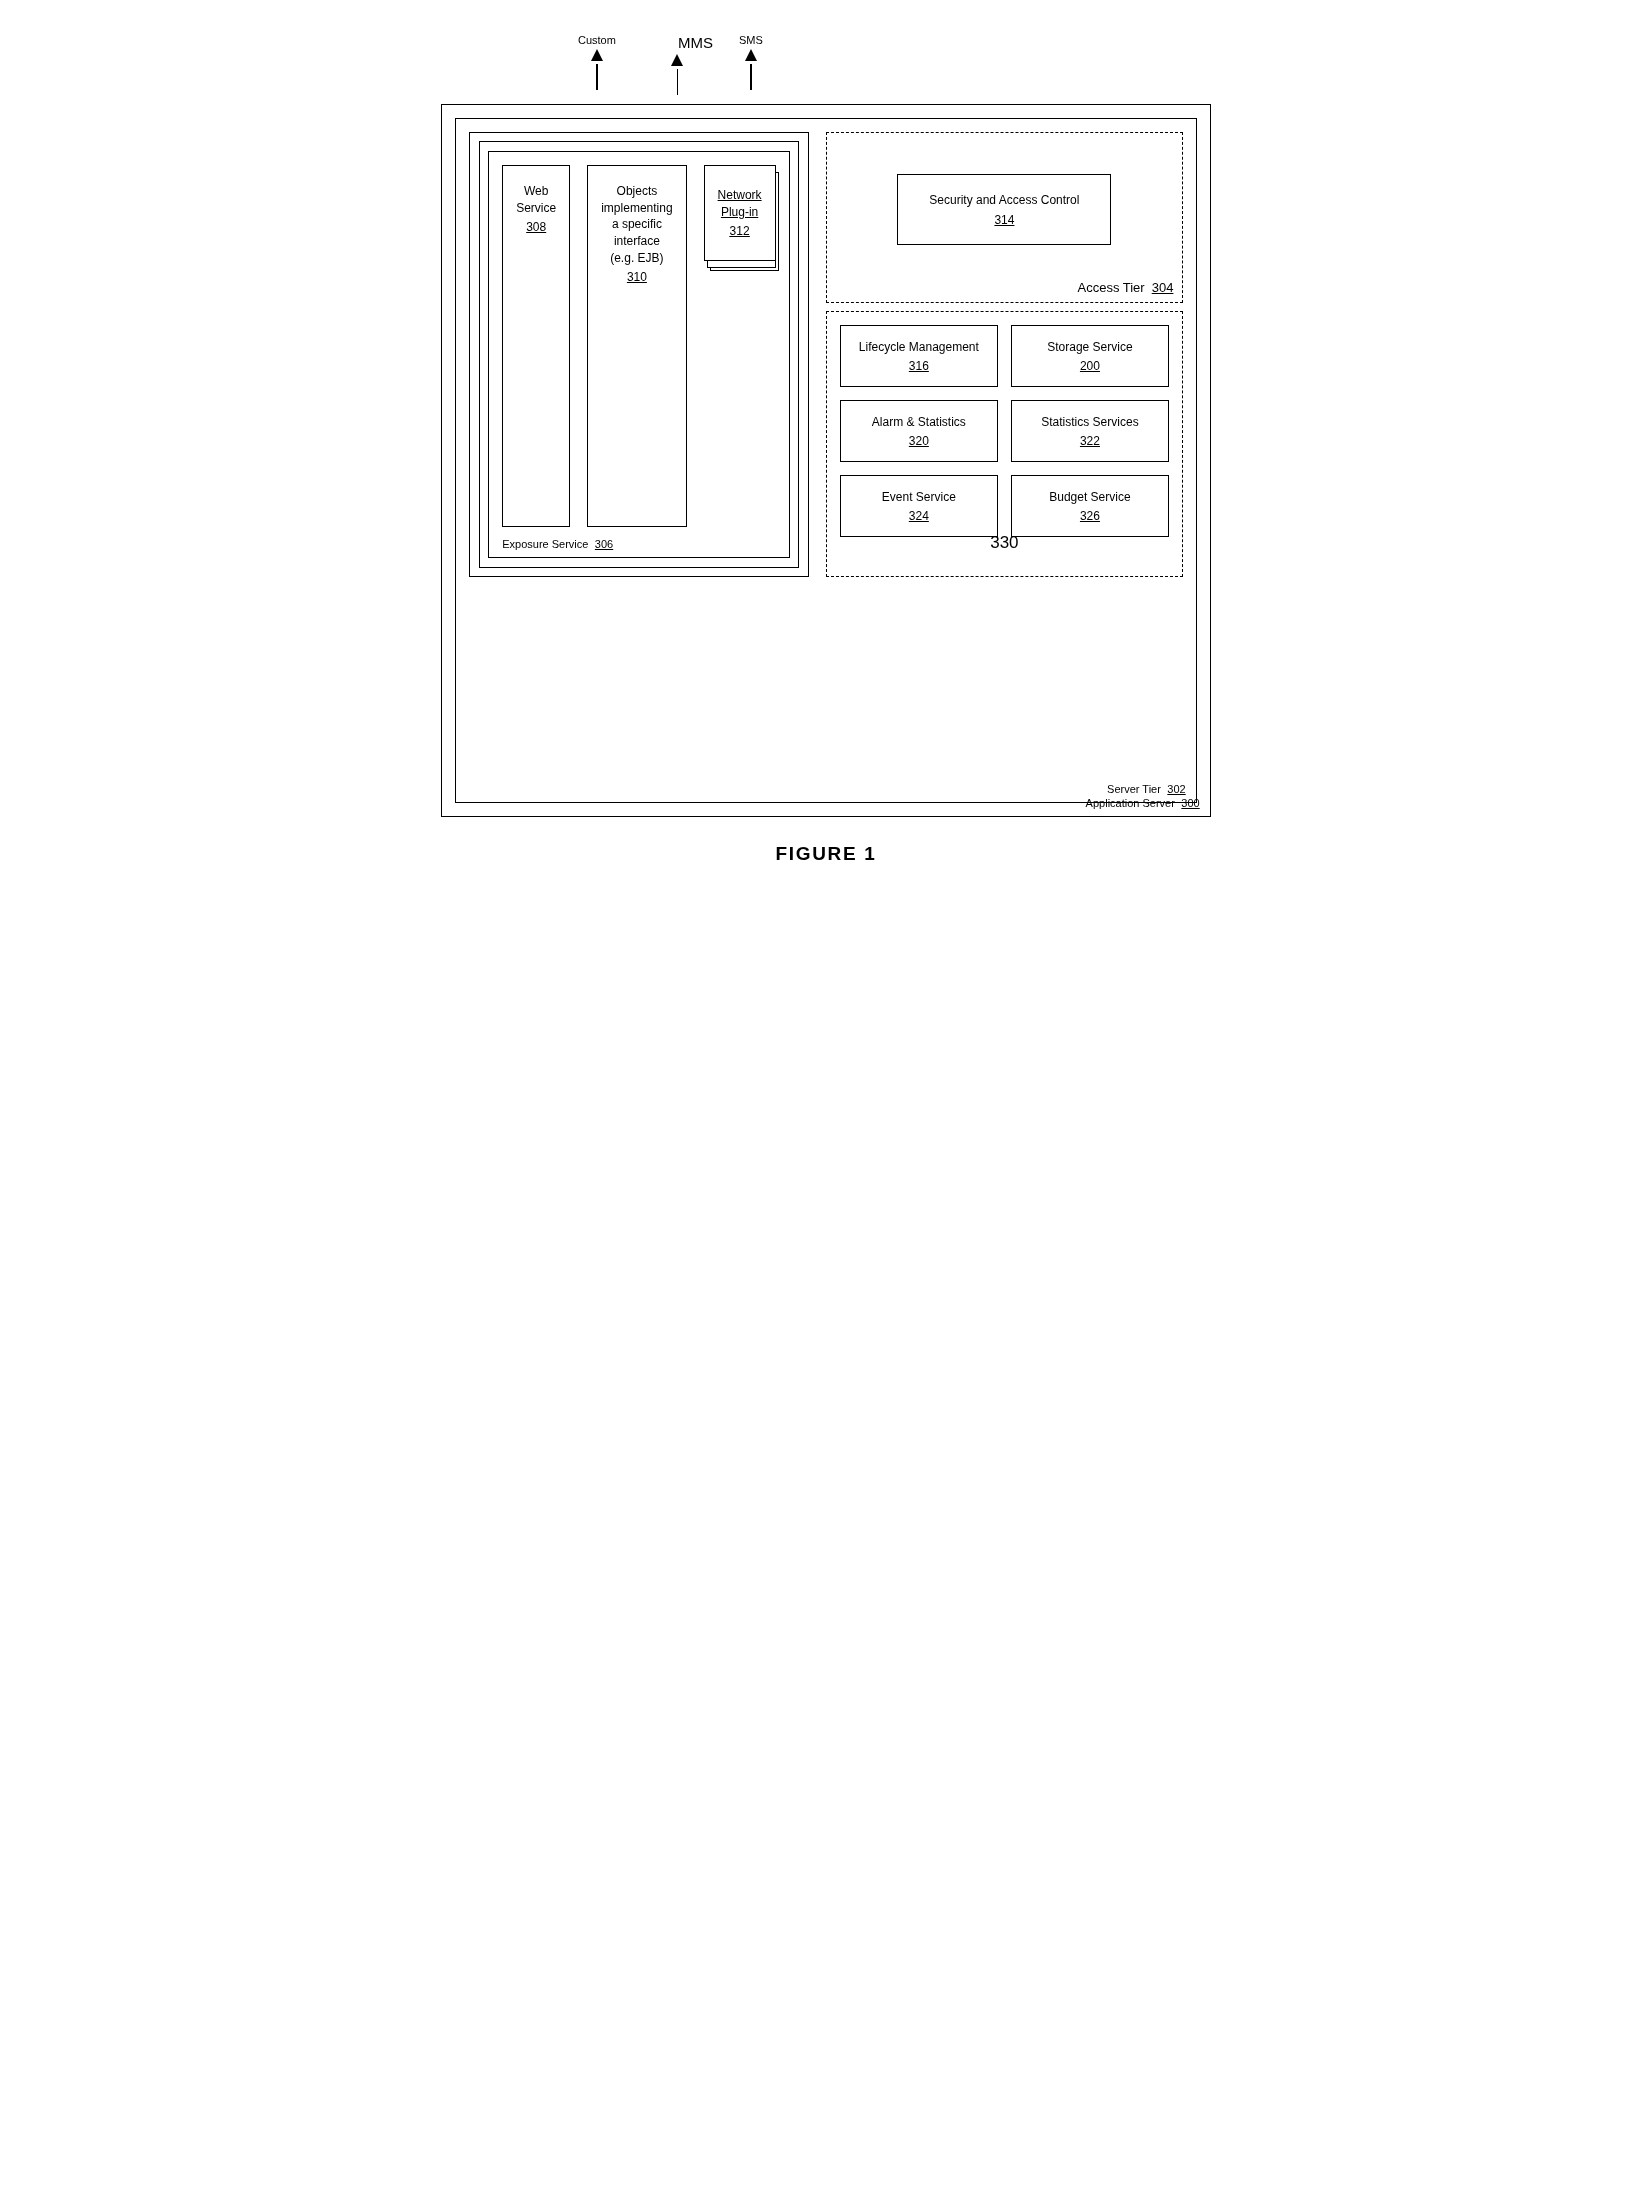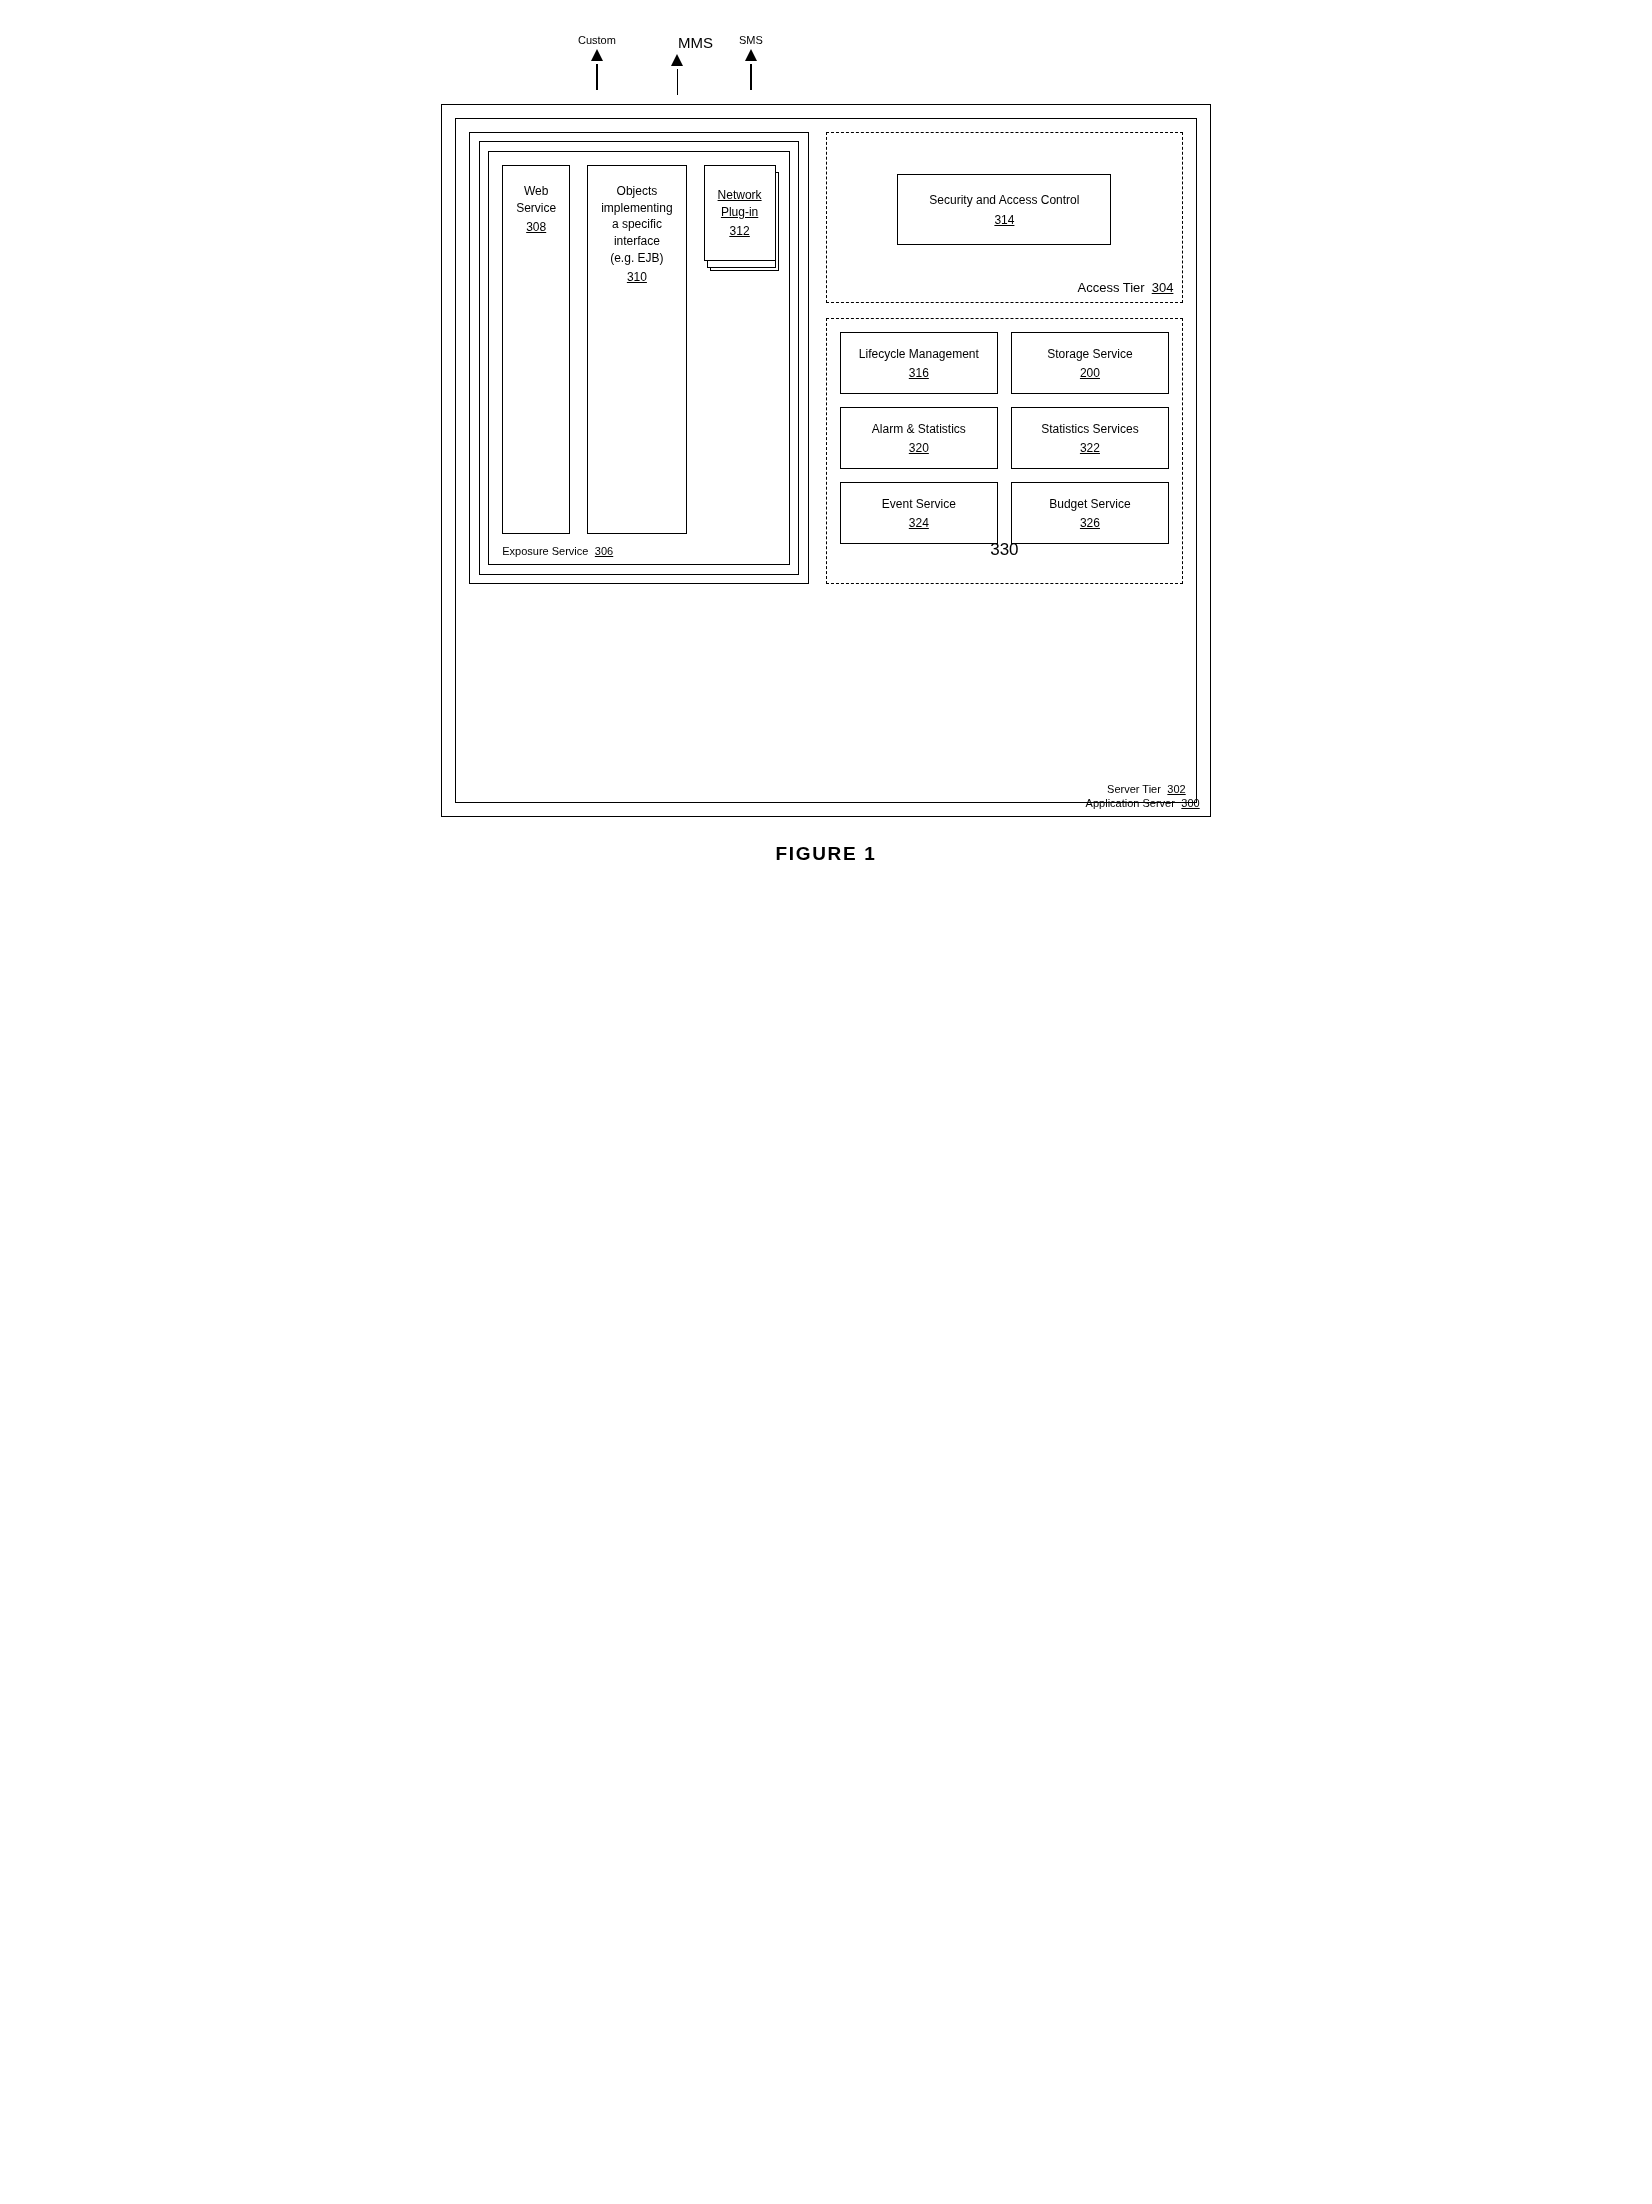--- a/index.html
+++ b/index.html
@@ -98,21 +98,21 @@
       flex-direction: column;
       gap: 0;
     }
 
     
     .access-tier-box {
       border: 1.7px dashed #000;
       padding: 13px;
       position: relative;
       min-height: 171px;
-      margin-bottom: 15px;
+      margin-bottom: 8px;
     }
     .access-tier-label {
       position: absolute;
       bottom: 6.8px;
       right: 8.6px;
       font-size: 13px;
     }
 
     
     .service-tier-box {

